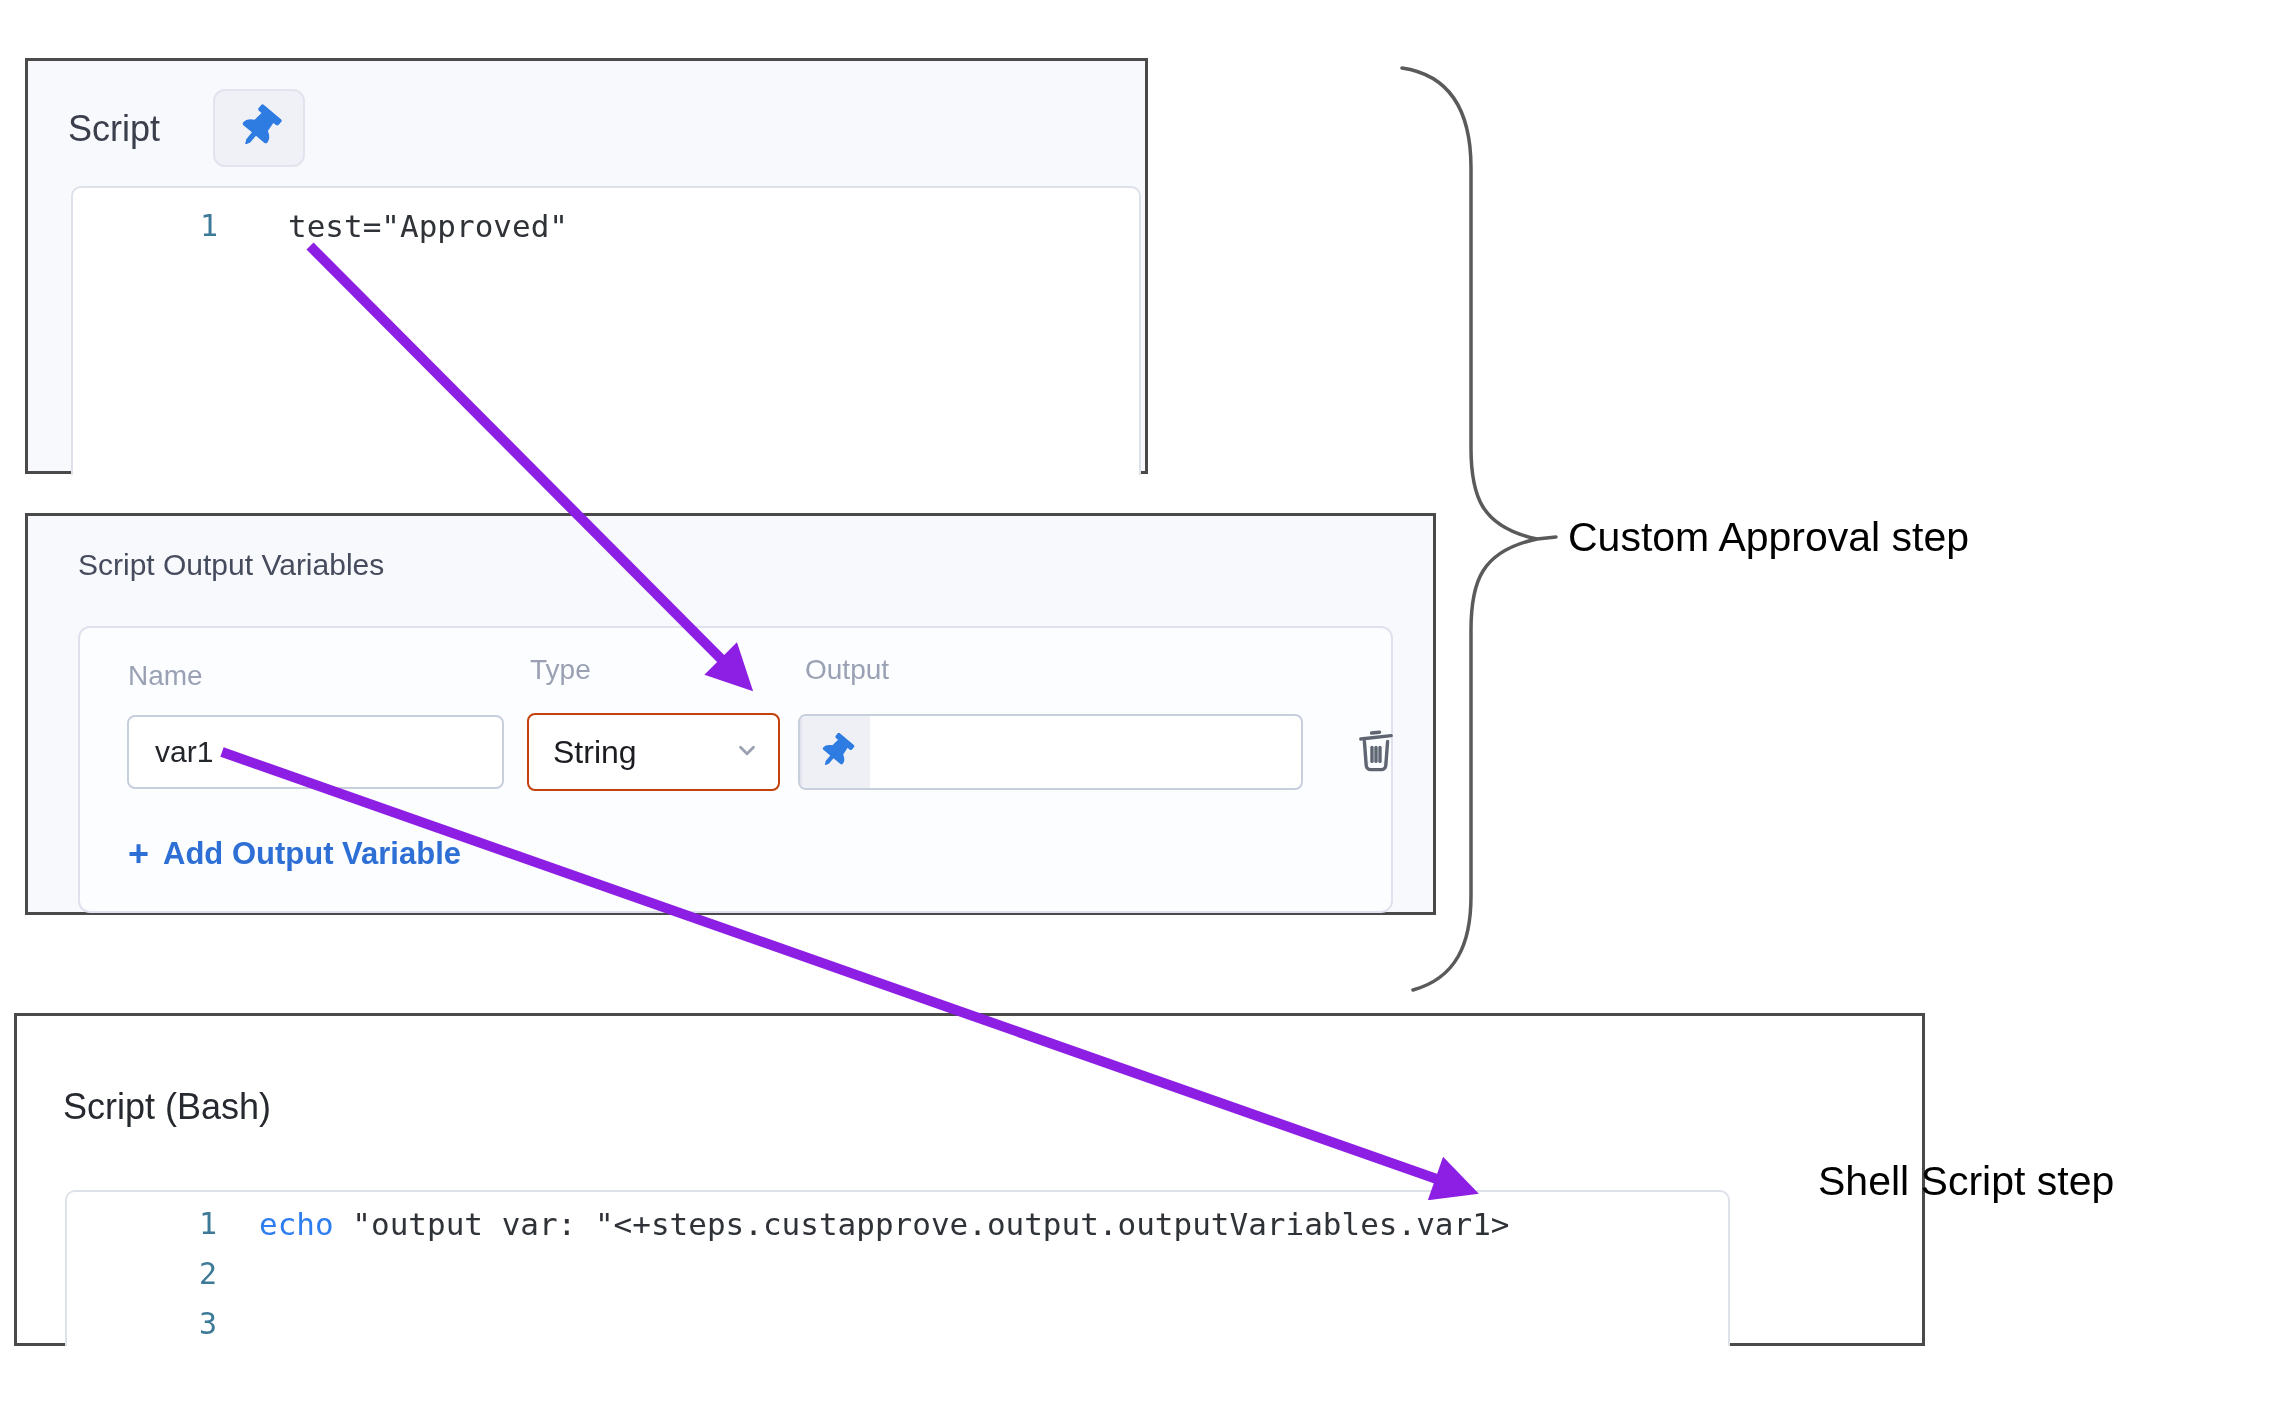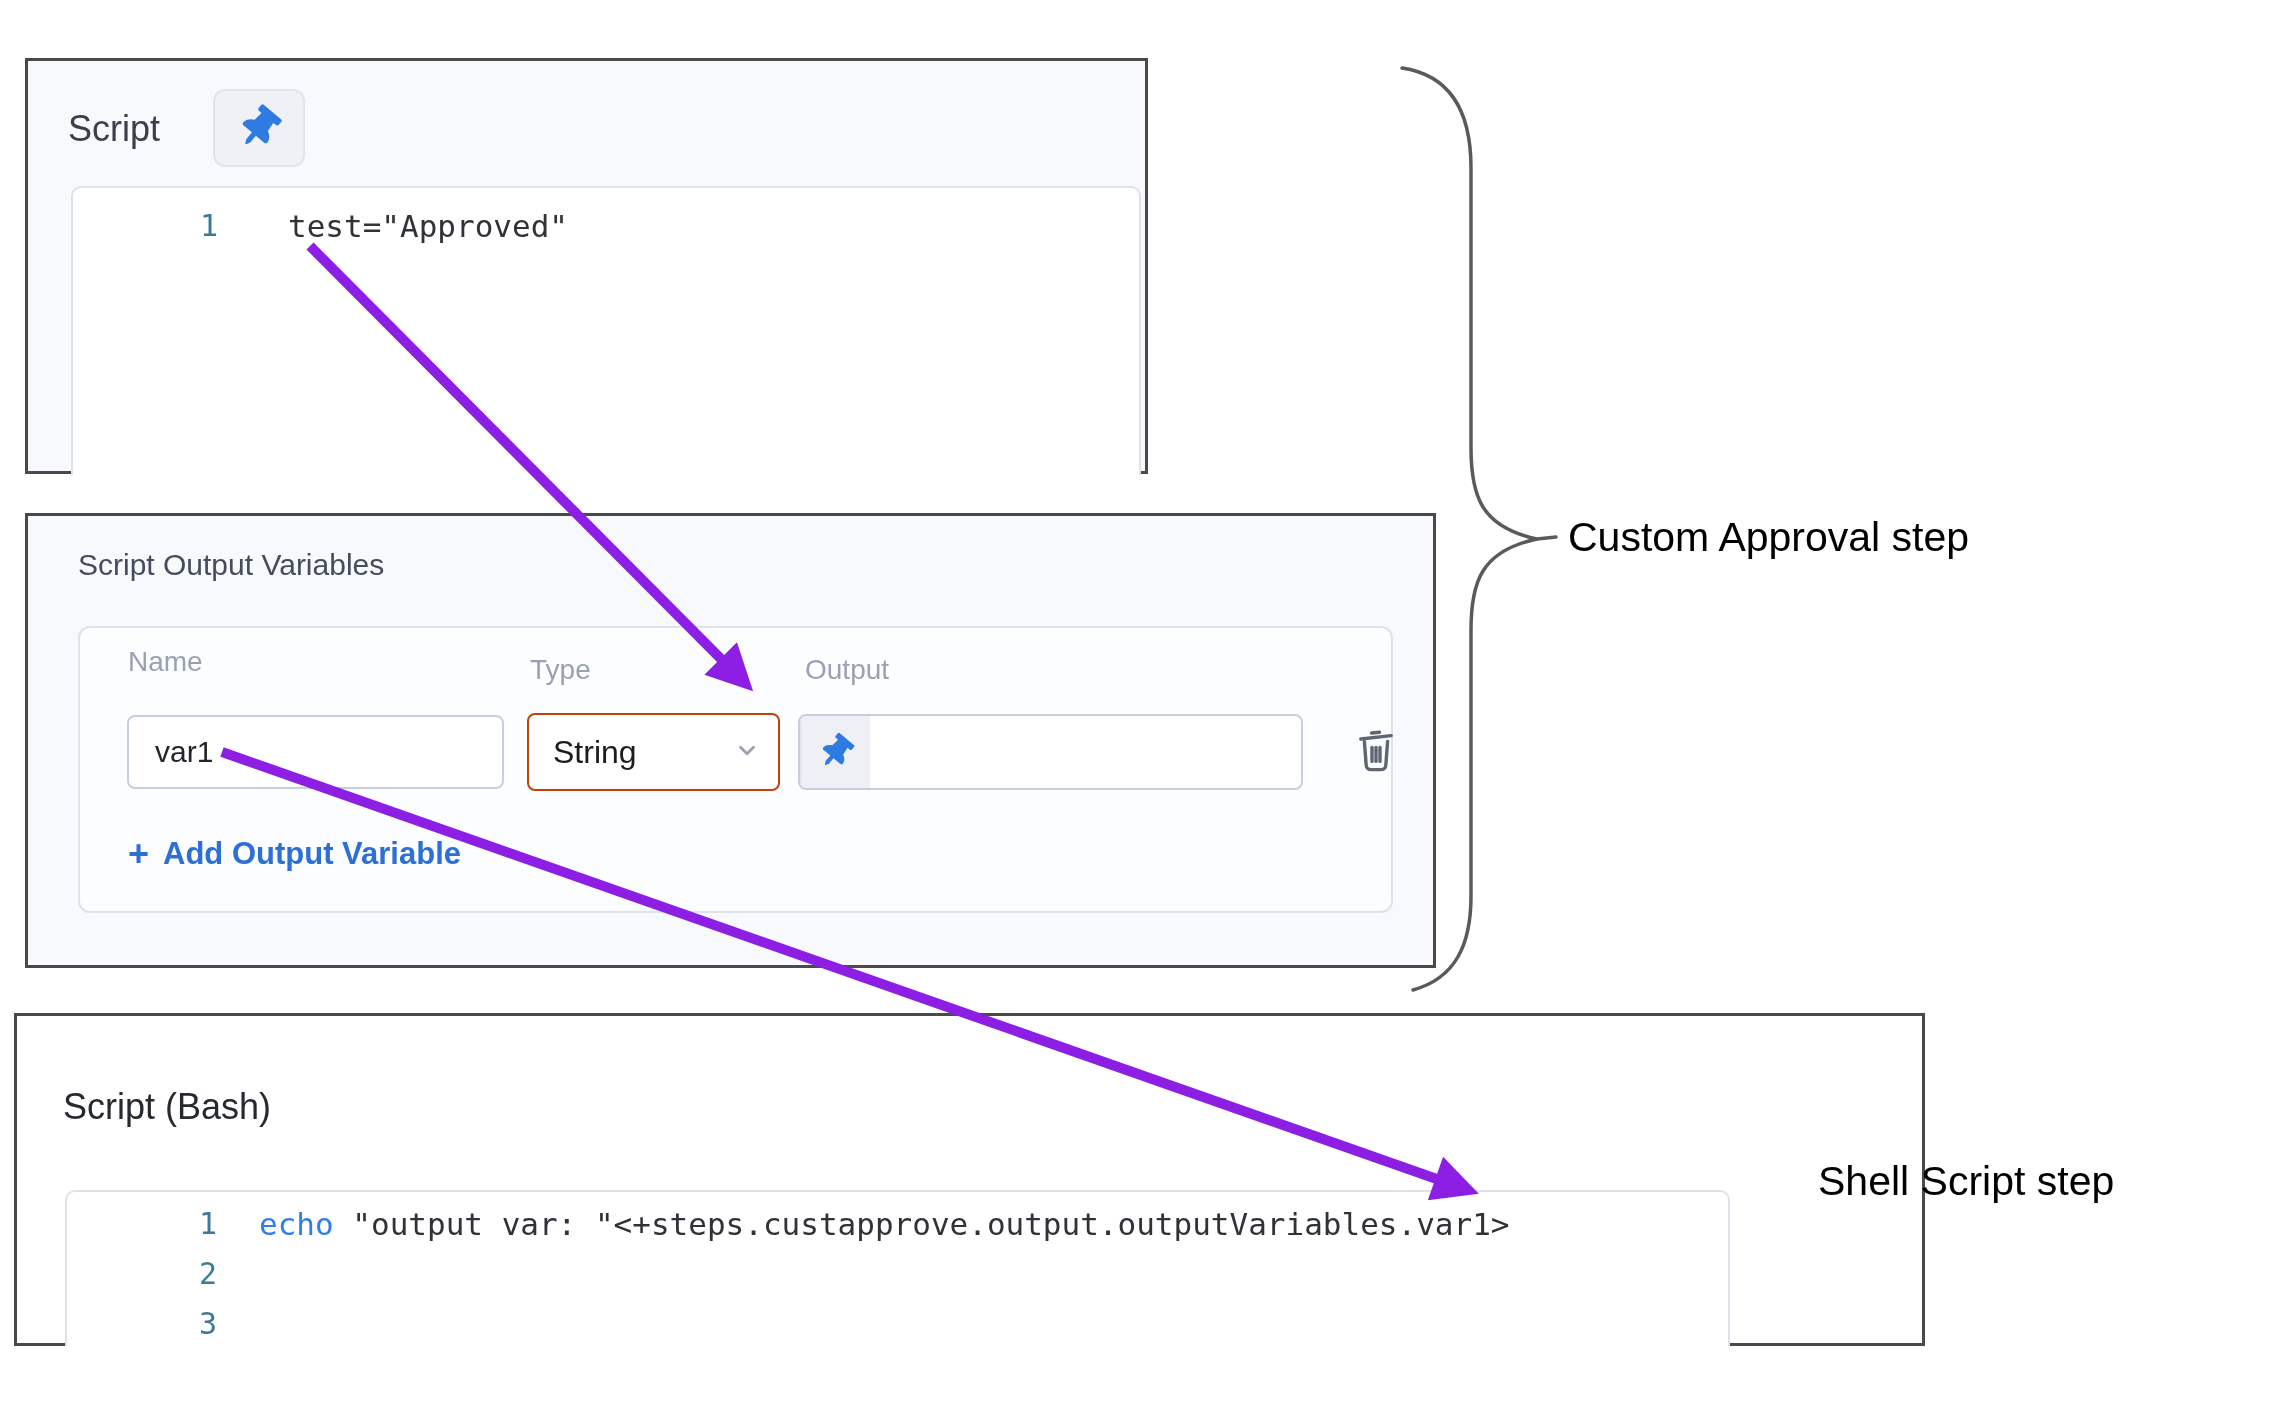--- a/index.html
+++ b/index.html
@@ -68,26 +68,26 @@
     </button>
 
     <div class="editor" style="left:43px;top:125px;width:1070px;height:289px;">
       <div class="code-line" style="top:16px;">
         <span class="gutter-num" style="left:75px;top:4px;">1</span>
         <span class="code-text" style="left:215px;top:4px;">test="Approved"</span>
       </div>
     </div>
   </div>
 
-  <div class="box tint" style="left:25px;top:485px;width:1411px;height:455px;">
+  <div class="box tint" style="left:25px;top:485px;width:1411px;height:402px;">
     <div class="sub-title" style="left:50px;top:32px;">Script Output Variables</div>
 
     <div class="inner-panel" style="left:50px;top:110px;width:1315px;height:287px;">
 
-      <div class="col-label" style="left:48px;top:18px;">Name</div>
+      <div class="col-label" style="left:48px;top:32px;">Name</div>
       <div class="col-label" style="left:450px;top:26px;">Type</div>
       <div class="col-label" style="left:725px;top:26px;">Output</div>
 
       <input class="txt-input" style="left: 47px; top: 87px; width: 377px;" type="text" value="var1">
 
       <div class="select" style="left:447px;top:85px;width:253px;">
         <span>String</span>
         <span>
           <svg width="26" height="26" viewBox="0 0 24 24" fill="none">
             <path d="M6 9.5 L12 15.5 L18 9.5" stroke="#9aa2b2" stroke-width="2.6" stroke-linecap="round" stroke-linejoin="round"></path>

